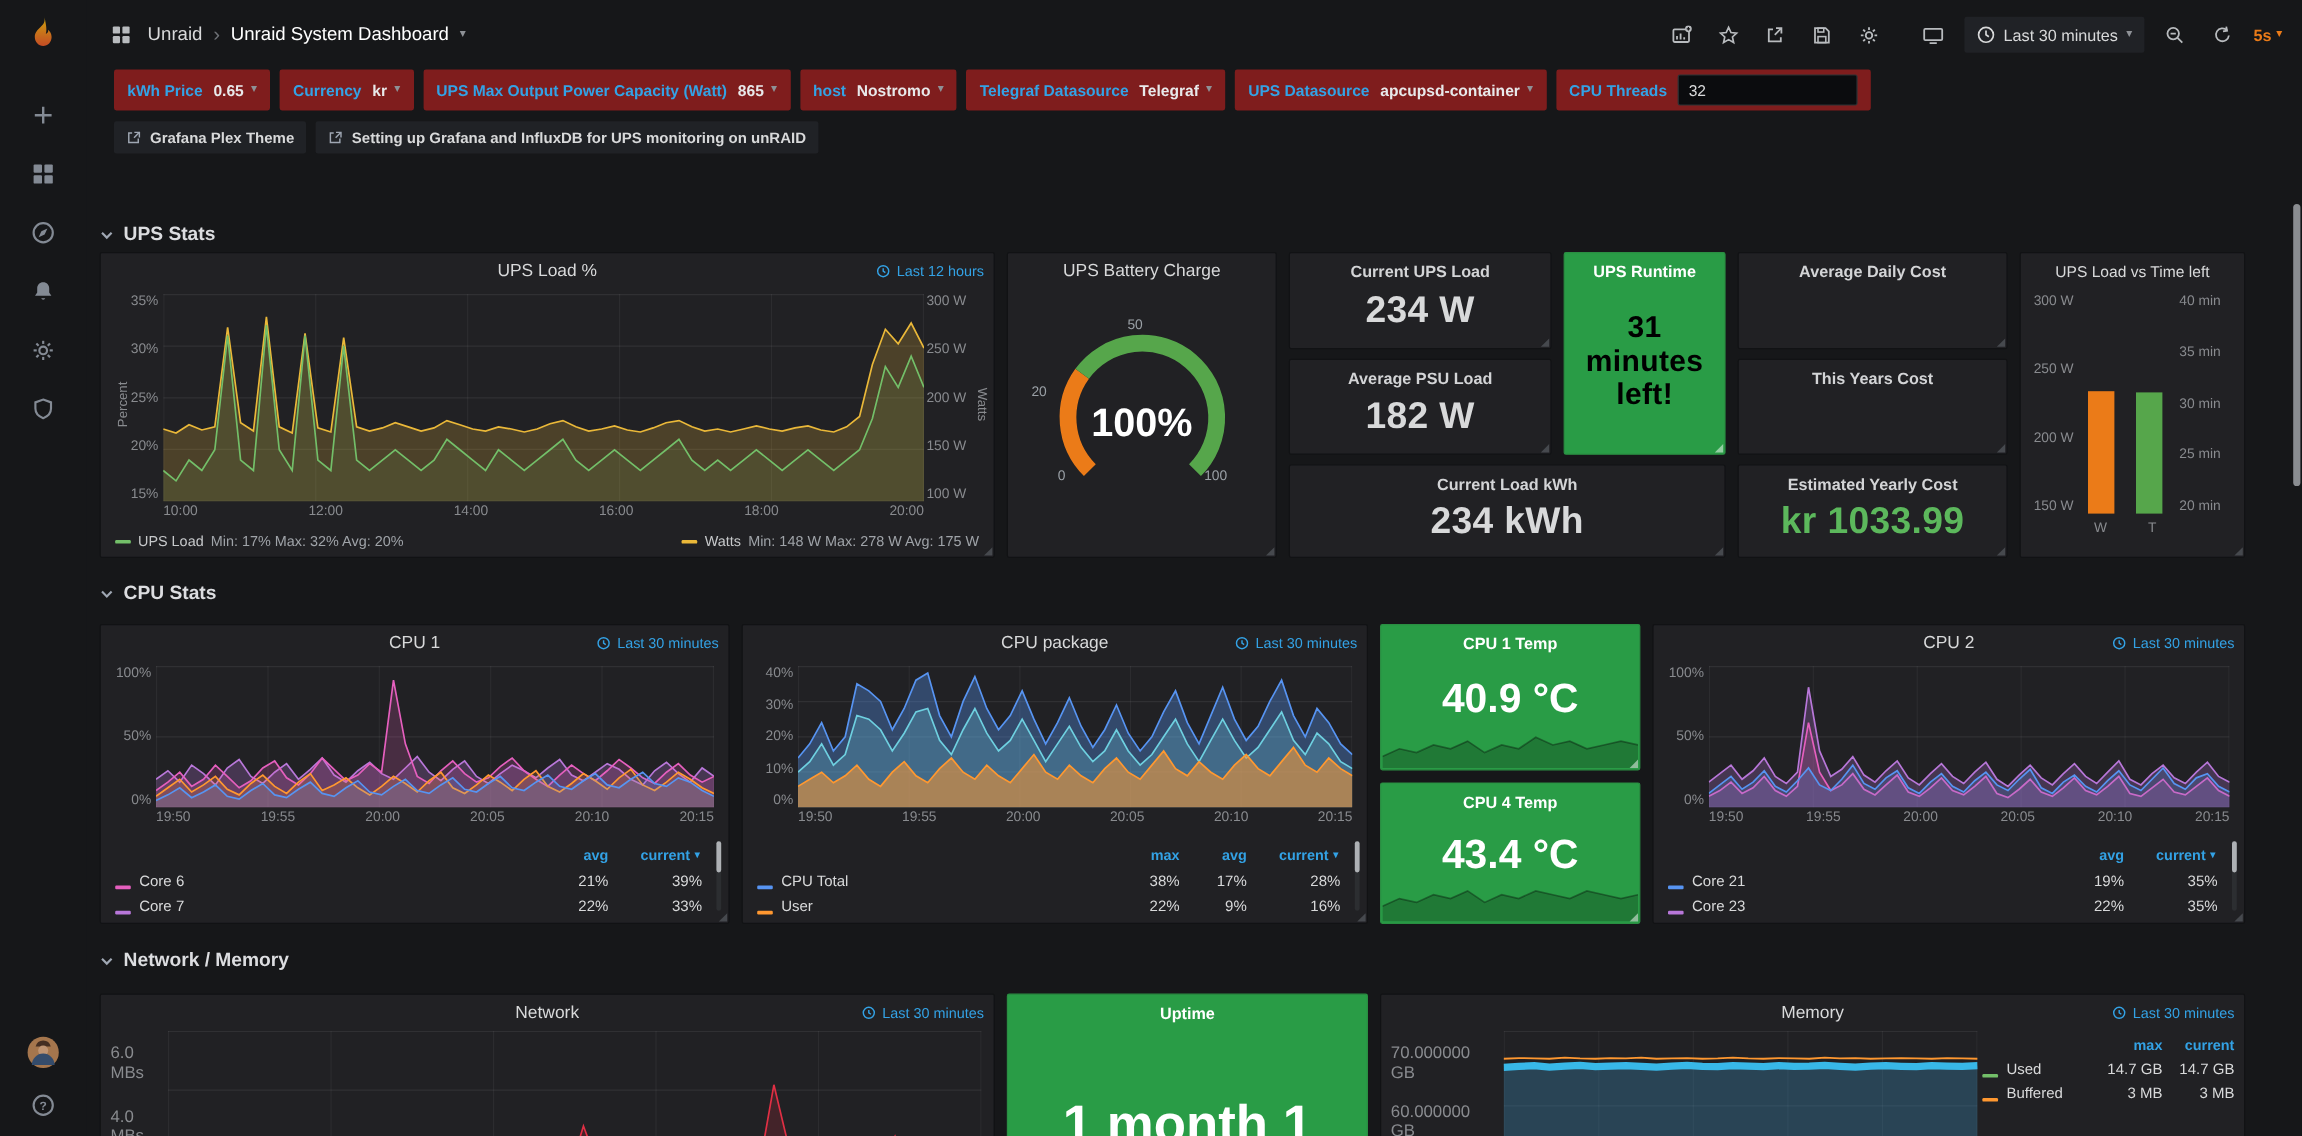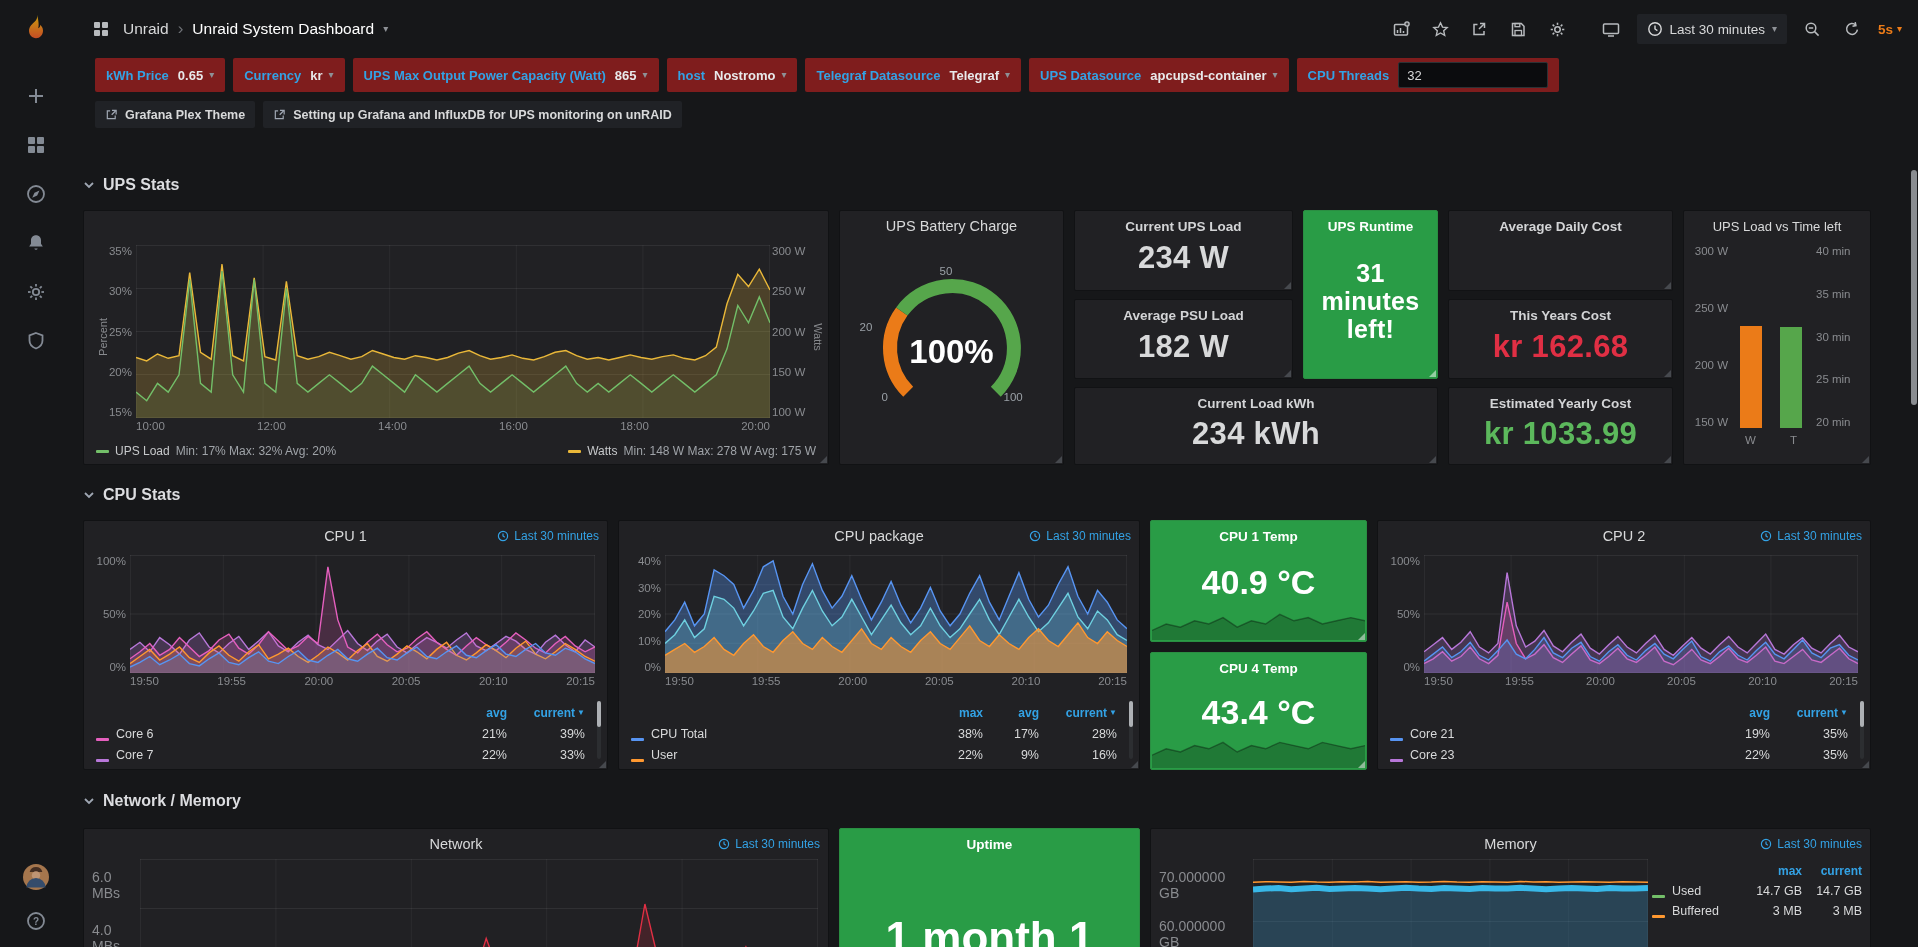--- a/index.html
+++ b/index.html
@@ -84,21 +84,21 @@
   .lt-name{display:flex;align-items:flex-end;gap:7px;cursor:pointer}
   .lt-v{text-align:right;color:#d8d9da}
   .sortc{font-size:8px;color:#33A2E5}
   .lscroll{position:absolute;right:6px;width:4px;background:#2c2e31;border-radius:2px}
   .lthumb{width:4px;height:26px;background:#aeb1b5;border-radius:2px;cursor:pointer}
 
   .stat-title{position:absolute;top:8px;left:0;right:0;text-align:center;font-size:13.5px;
               font-weight:600;color:#d3d4d6}
   .stat-value{position:absolute;left:0;right:0;top:54%;transform:translateY(-50%);text-align:center;
               font-size:31px;font-weight:700;color:#d8d9da;letter-spacing:.3px}
-  .stat-value.small{font-size:25px;line-height:1.12;padding:0 8px;color:#ffffff}
+  .stat-value.small{font-size:25px;line-height:1.12;padding:0 8px;color:#000000}
   .temp-val{position:absolute;left:0;right:0;top:42px;text-align:center;font-size:34px;font-weight:700;color:#fff}
   .spark{position:absolute;left:1px;right:1px;bottom:1px;height:32px}
   .uptime-val{position:absolute;left:0;right:0;top:84px;text-align:center;font-size:44px;font-weight:700;color:#fff}
 
   .gauge-wrap{position:relative;width:200px;height:156px;margin:22px auto 0}
   .g-val{position:absolute;left:0;right:0;top:70px;text-align:center;font-size:33px;font-weight:700;color:#fff}
   .g-tick{position:absolute;font-size:11.5px;color:#9aa0a6}
 
   .bars{position:absolute;display:flex;align-items:flex-end;justify-content:center;gap:18px}
   .bar-col{display:flex;flex-direction:column;justify-content:flex-end;height:100%}
@@ -346,40 +346,50 @@
             <path d="M7.5 2.5H12V7" fill="none" stroke="#9FA7B3" stroke-width="1.3"></path>
             <path d="M11.8 2.7L7.2 7.3" stroke="#9FA7B3" stroke-width="1.3"></path>
           </svg>
         <span>Setting up Grafana and InfluxDB for UPS monitoring on unRAID</span>
       </div>
     </div>
   </div>
 
   <div class="dash">
 
-    <div class="sec" style="left:11px;top:176px">
+    <div class="sec" style="left:11px;top:187px">
       <svg width="12" height="12" viewBox="0 0 12 12">
           <path d="M2 4l4 4 4-4" stroke="#9FA7B3" stroke-width="1.8" fill="none"></path>
         </svg>
       <span>UPS Stats</span>
     </div>
     <div class="sec" style="left:11px;top:486px">
       <svg width="12" height="12" viewBox="0 0 12 12">
           <path d="M2 4l4 4 4-4" stroke="#9FA7B3" stroke-width="1.8" fill="none"></path>
         </svg>
       <span>CPU Stats</span>
     </div>
     <div class="sec" style="left:11px;top:792px">
       <svg width="12" height="12" viewBox="0 0 12 12">
           <path d="M2 4l4 4 4-4" stroke="#9FA7B3" stroke-width="1.8" fill="none"></path>
         </svg>
       <span>Network / Memory</span>
     </div>
 
     <div class="panel" style="left:11px;top:210px;width:746px;height:255px">
+      <div class="p-header">
+        <span class="p-title">UPS Load %</span>
+        <span class="p-badge">
+          <svg width="12" height="12" viewBox="0 0 12 12">
+              <circle cx="6" cy="6" r="4.6" fill="none" stroke="#33A2E5" stroke-width="1.2"></circle>
+              <path d="M6 3.6V6l1.8 1.2" stroke="#33A2E5" stroke-width="1.2" fill="none"></path>
+            </svg>
+          <span>Last 12 hours</span>
+        </span>
+      </div>
       <span class="rot" style="left:0px;top:120px">Percent</span>
       <div class="yaxis" style="left:14px;top:34px;bottom:46px;width:34px">
           <span class="tick">35%</span>
           <span class="tick">30%</span>
           <span class="tick">25%</span>
           <span class="tick">20%</span>
           <span class="tick">15%</span>
         </div>
       <div class="plot" style="left:52px;top:34px;right:58px;bottom:46px">
           <svg width="634" height="173">
@@ -457,21 +467,20 @@
     </div>
     <div class="panel" style="left:1376px;top:210px;width:225px;height:81px">
       <div class="stat-title">Average Daily Cost</div>
     </div>
     <div class="panel" style="left:1002px;top:299px;width:219px;height:80px">
       <div class="stat-title">Average PSU Load</div>
       <div class="stat-value" style="top:60%">182 W</div>
     </div>
     <div class="panel" style="left:1376px;top:299px;width:225px;height:80px">
       <div class="stat-title">This Years Cost</div>
-      <div class="stat-value" style="top: 60%; color: rgb(224, 47, 68);">kr 162.68</div>
     </div>
     <div class="panel" style="left:1002px;top:387px;width:364px;height:78px">
       <div class="stat-title">Current Load kWh</div>
       <div class="stat-value" style="top:60%">234 kWh</div>
     </div>
     <div class="panel" style="left:1376px;top:387px;width:225px;height:78px">
       <div class="stat-title">Estimated Yearly Cost</div>
       <div class="stat-value" style="top: 60%; color: rgb(92, 184, 92);">kr 1033.99</div>
     </div>
 

